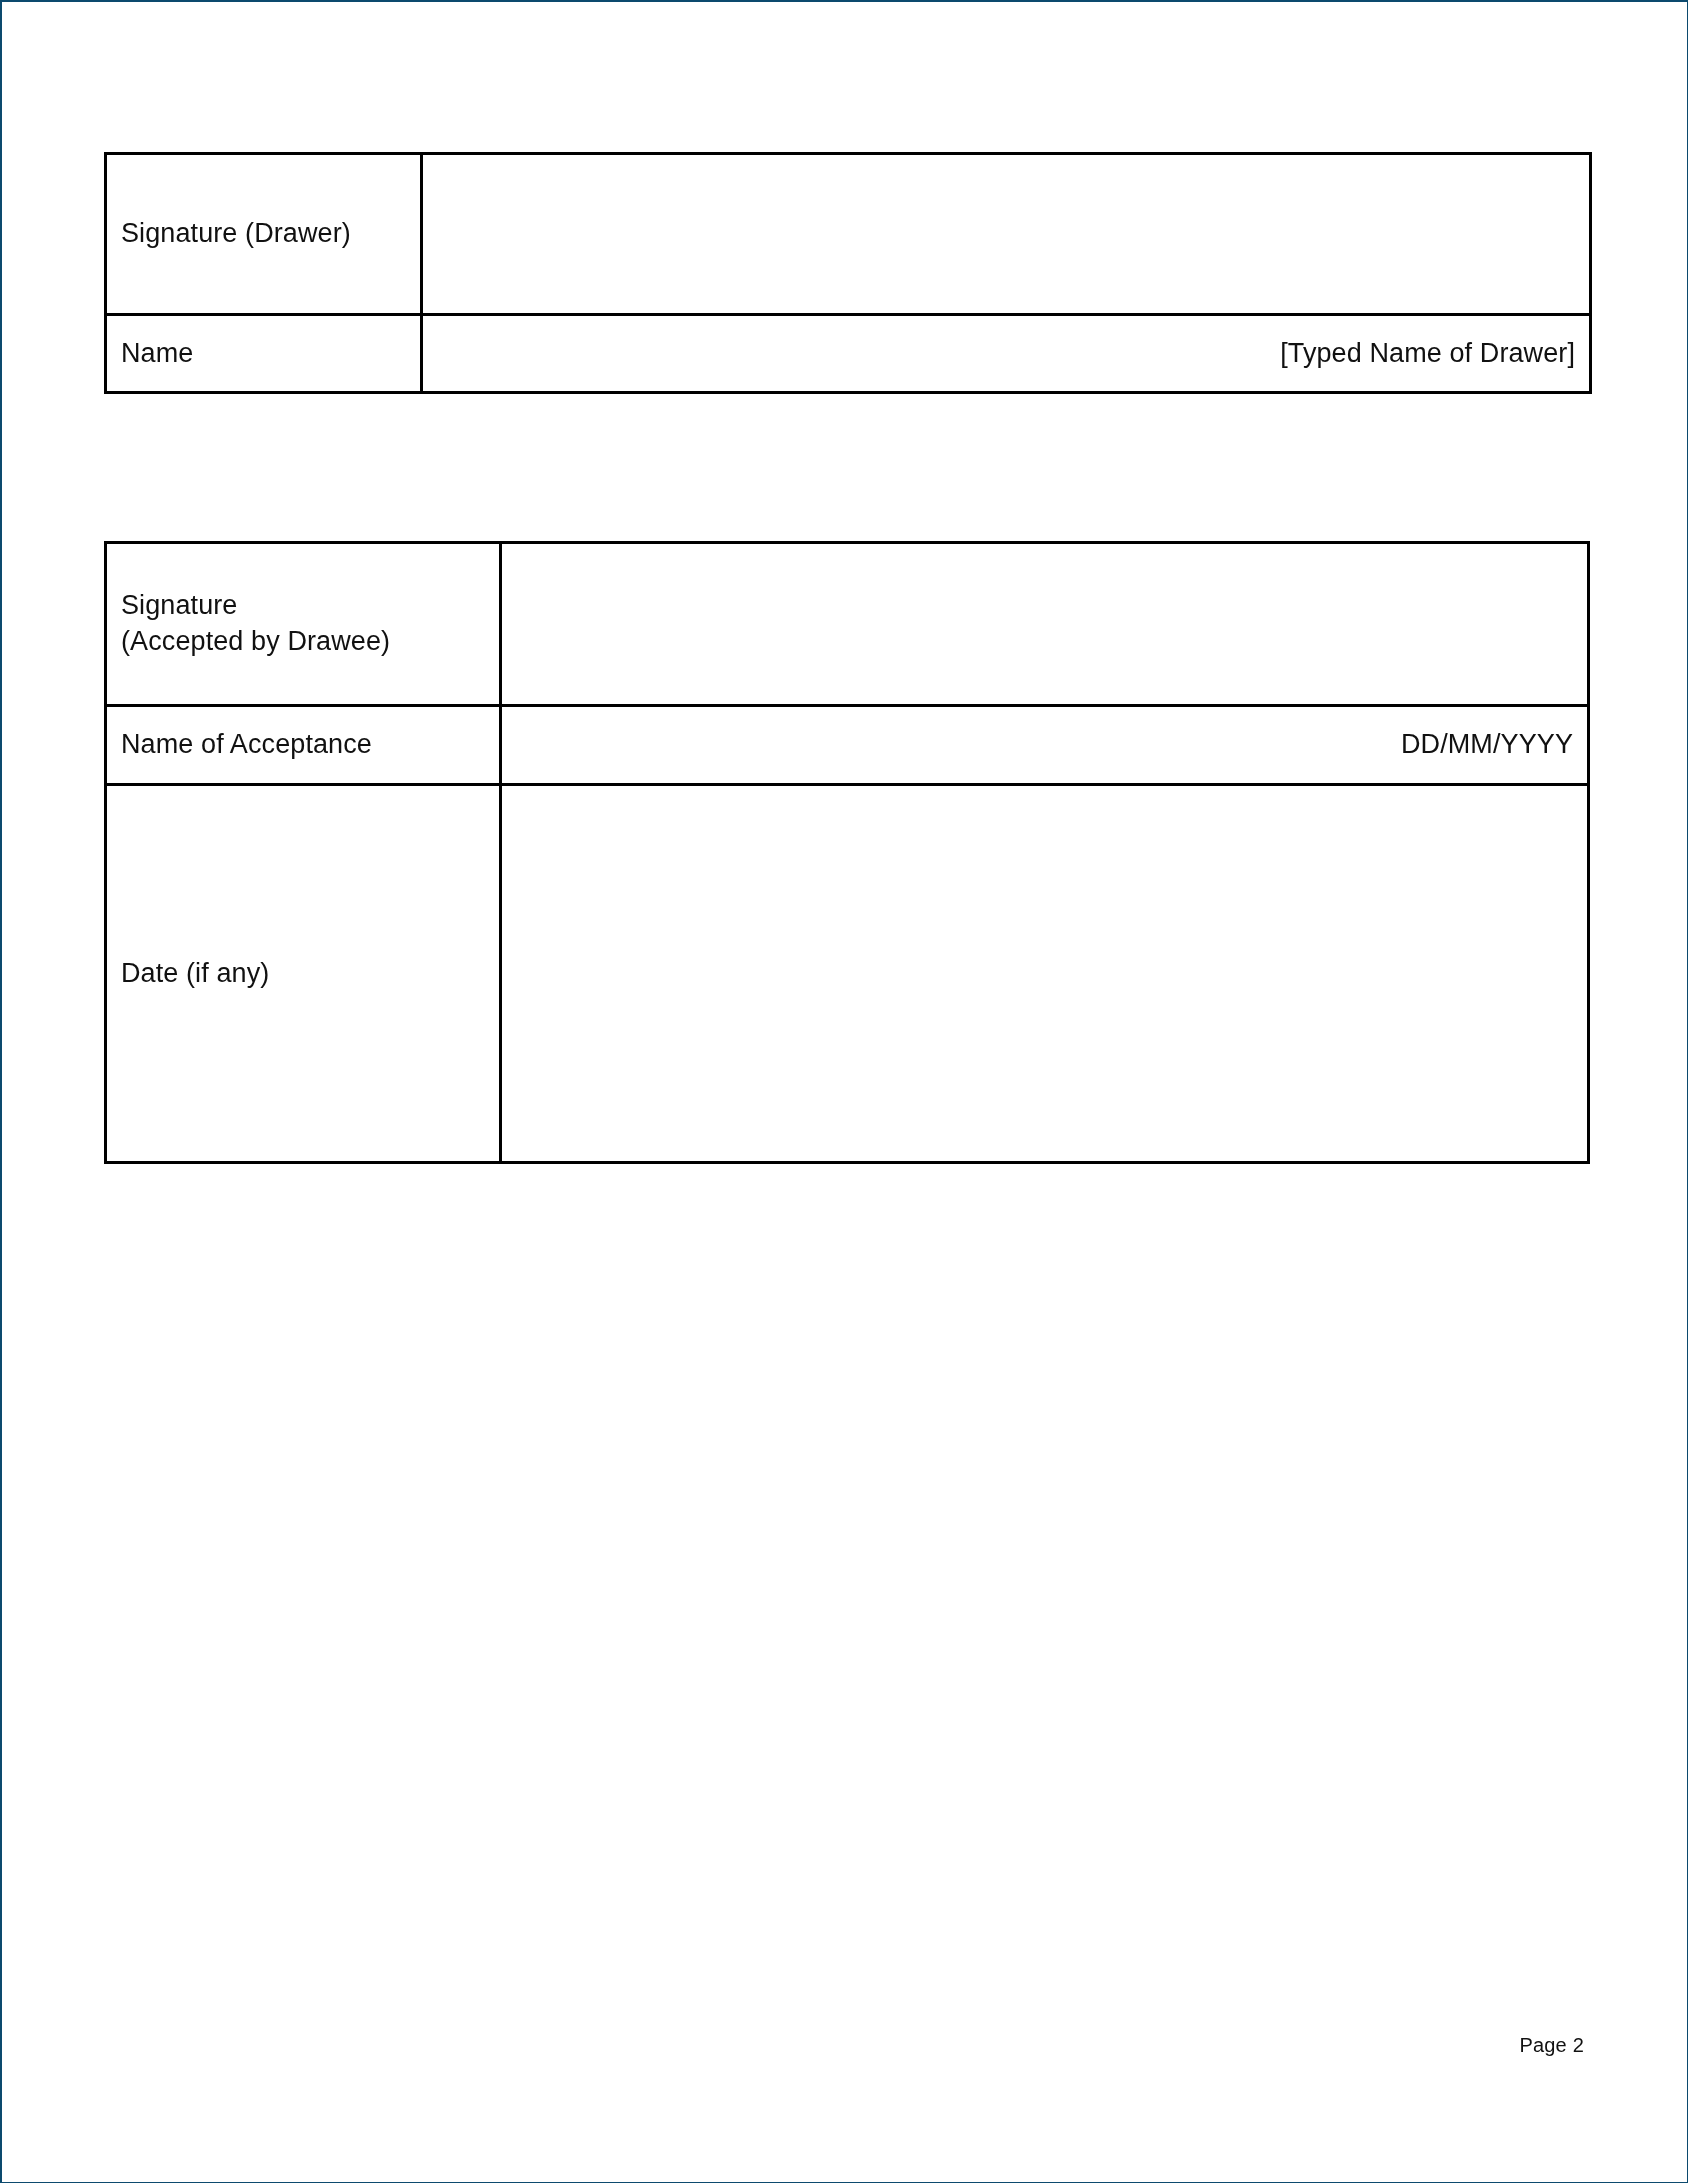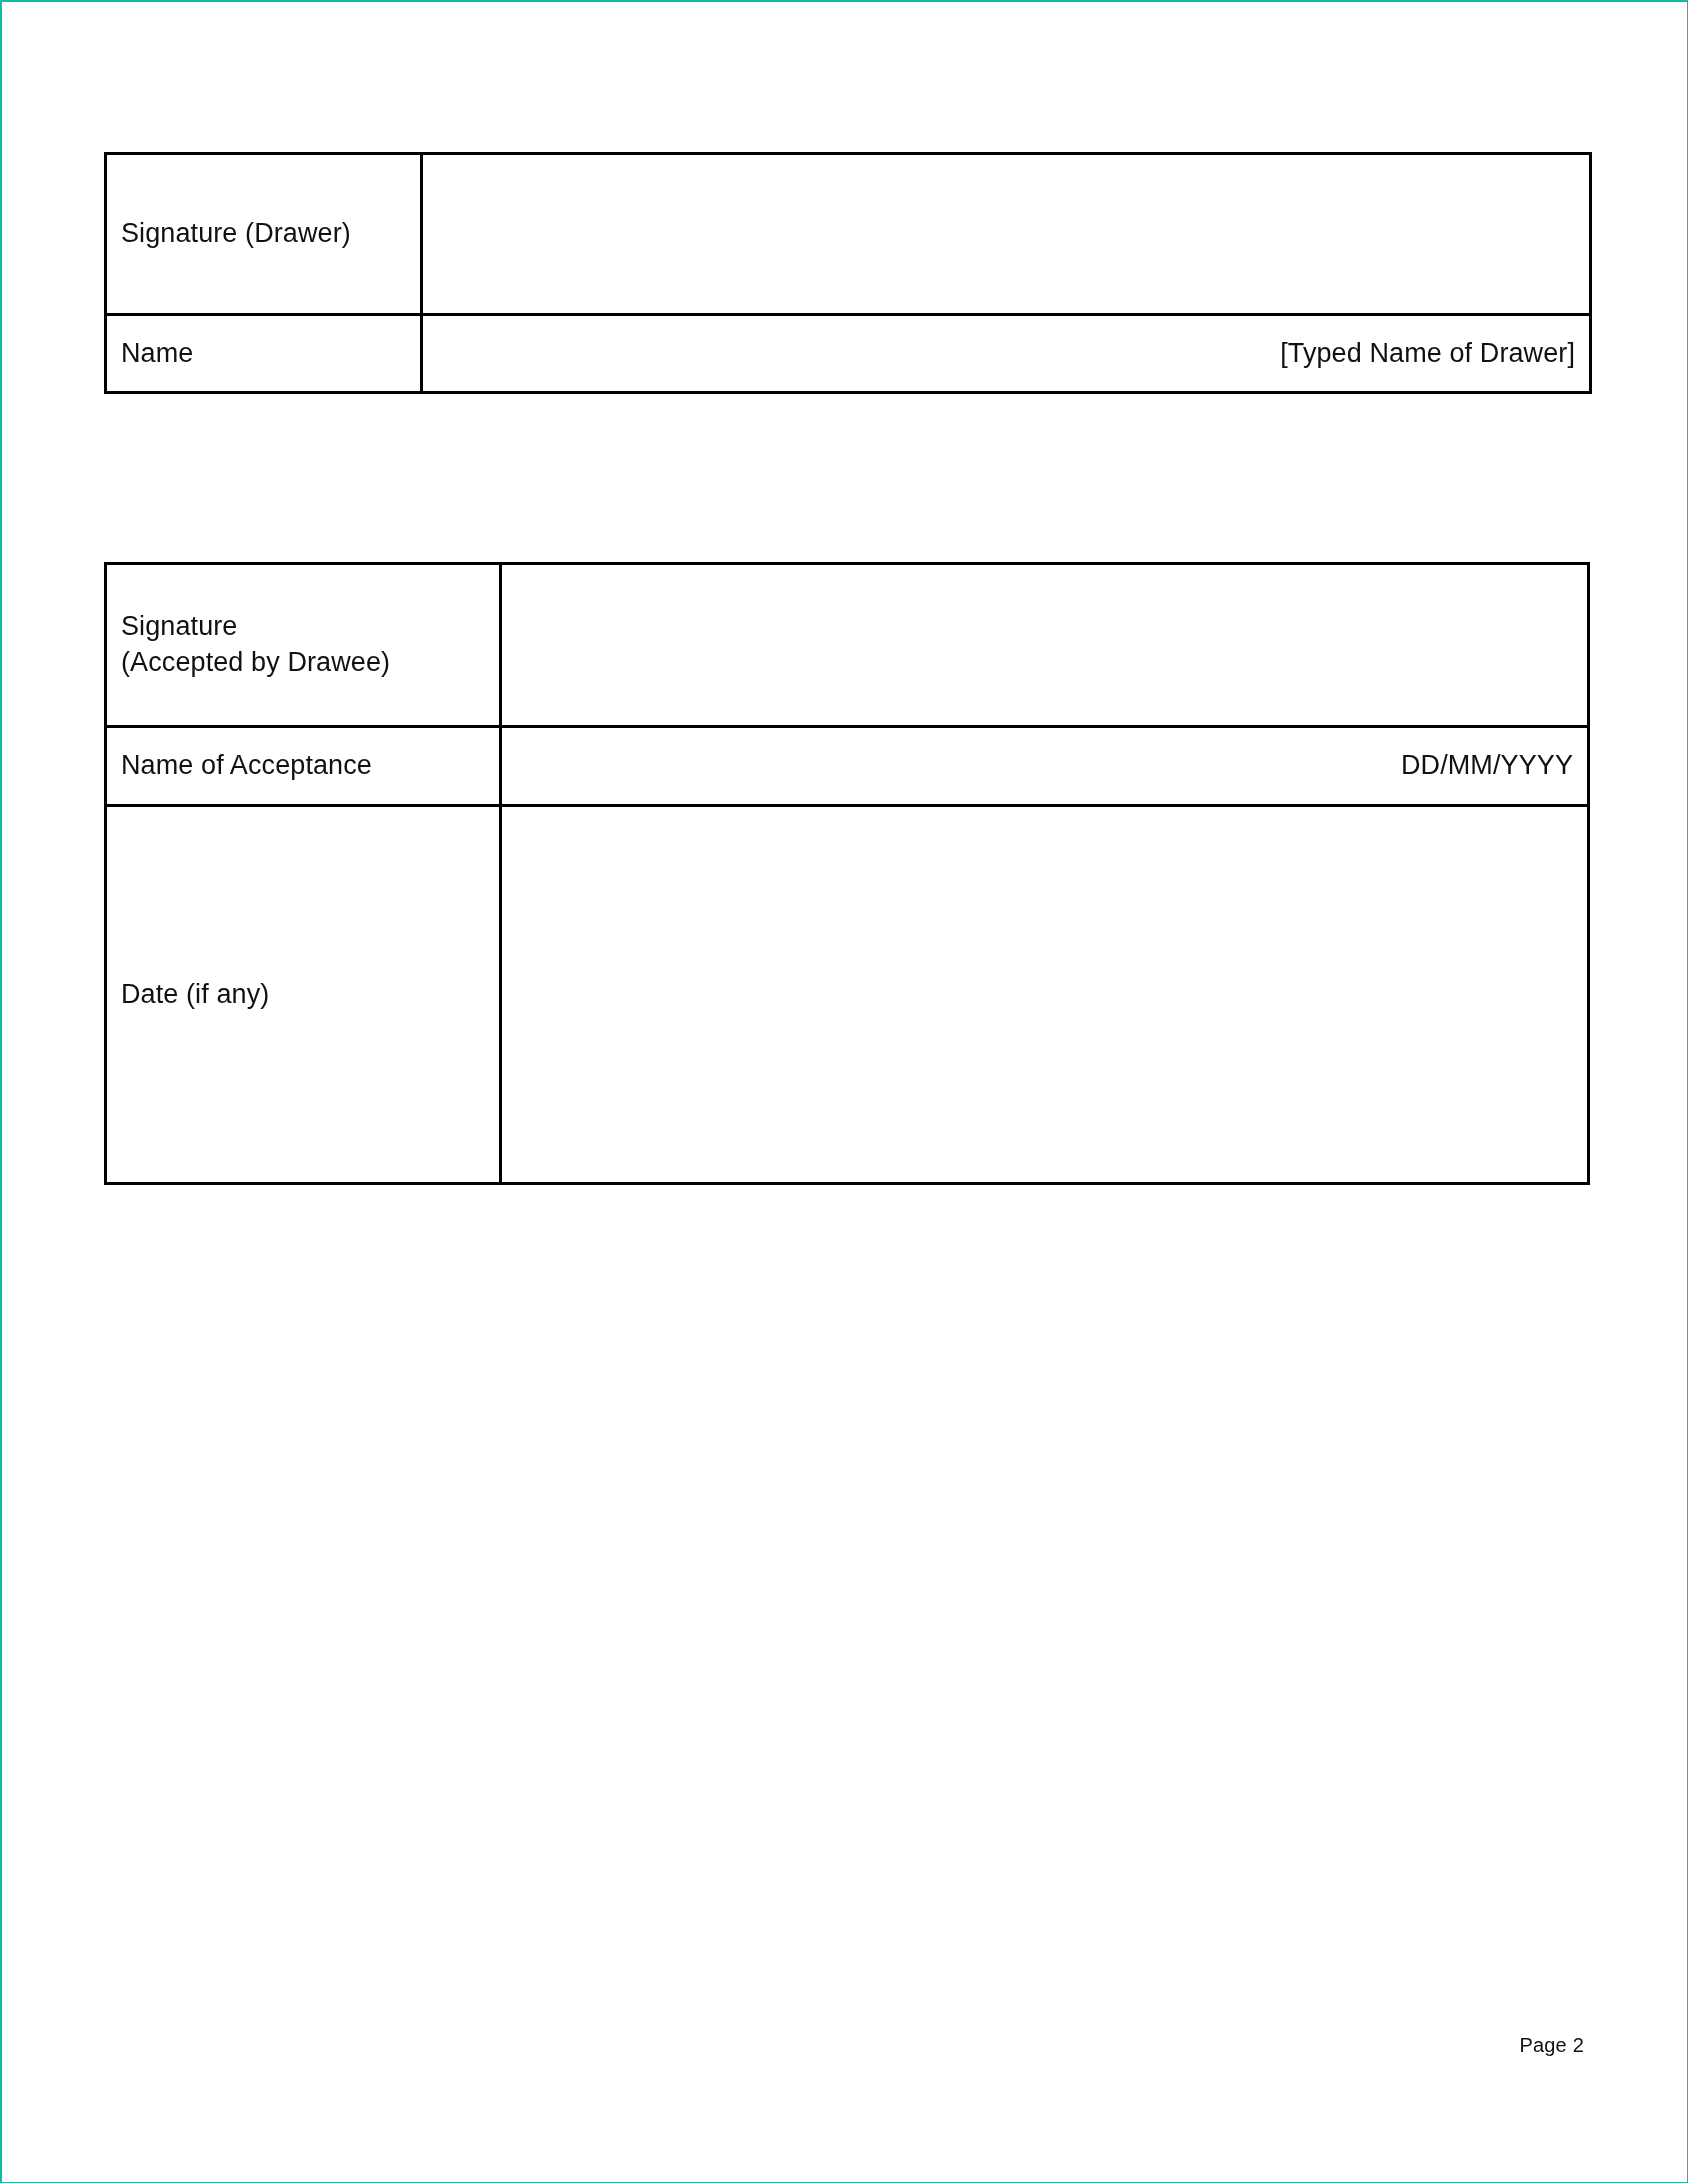--- a/index.html
+++ b/index.html
@@ -11,21 +11,21 @@
     font-family: "Liberation Sans", sans-serif;
     -webkit-font-smoothing: antialiased;
   }
 
   .page {
     position: relative;
     width: 1689px;
     height: 2184px;
     box-sizing: border-box;
     background: #ffffff;
-    border: 2px solid #14b8a6;
+    border: 2px solid #0c4a6e;
     overflow: hidden;
   }
 
   .sheet {
     position: absolute;
     left: 0;
     top: 0;
     width: 1689px;
     height: 2184px;
   }
@@ -66,21 +66,21 @@
   }
   #drawer-table col.c1 { width: 316px; }
   #drawer-table col.c2 { width: 1169px; }
   #drawer-table tr.row-signature td { height: 158px; }
   #drawer-table tr.row-name td { height: 75px; }
   #drawer-table tr.row-designation td { height: 75px; }
 
   
   #drawee-table {
     left: 102px;
-    top: 560px;
+    top: 539px;
     width: 1483px;
     padding-left: 16px;
   }
   #drawee-table col.c1 { width: 395px; }
   #drawee-table col.c2 { width: 1088px; }
   #drawee-table tr.row-signature td { height: 160px; }
   #drawee-table tr.row-date td { height: 76px; }
   #drawee-table tr.row-seal td { height: 375px; }
 
   .label-line {

